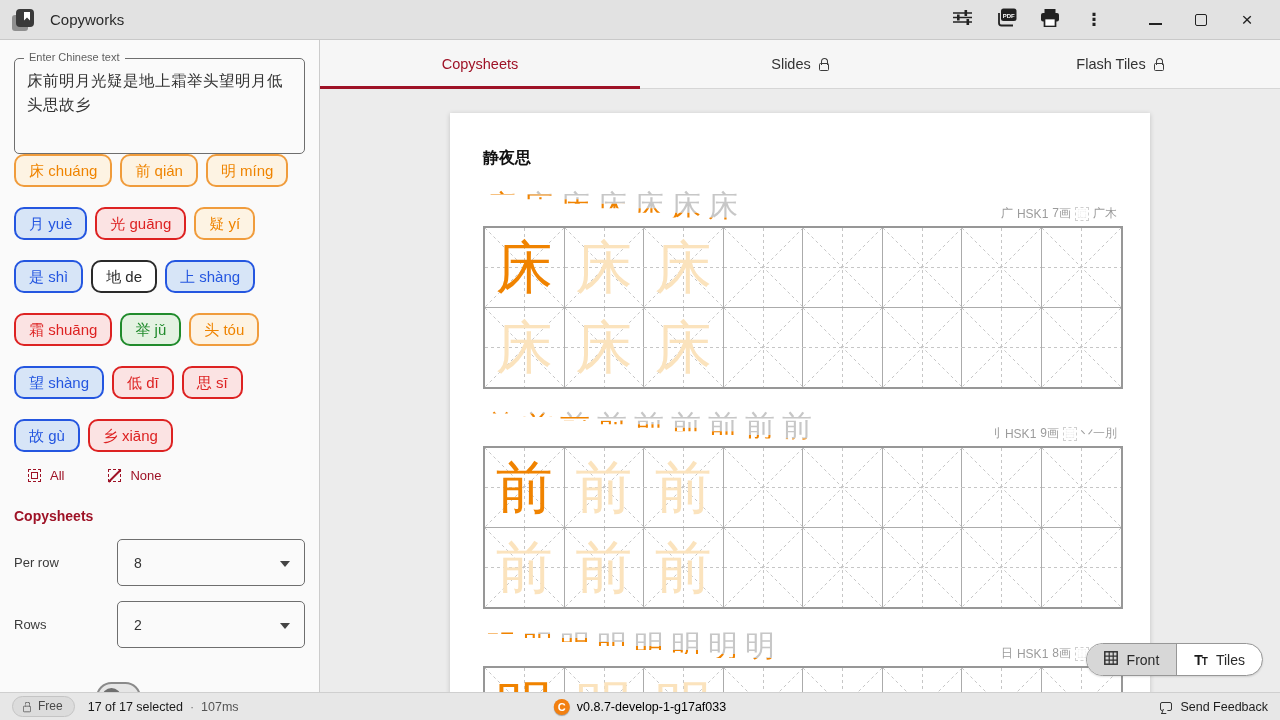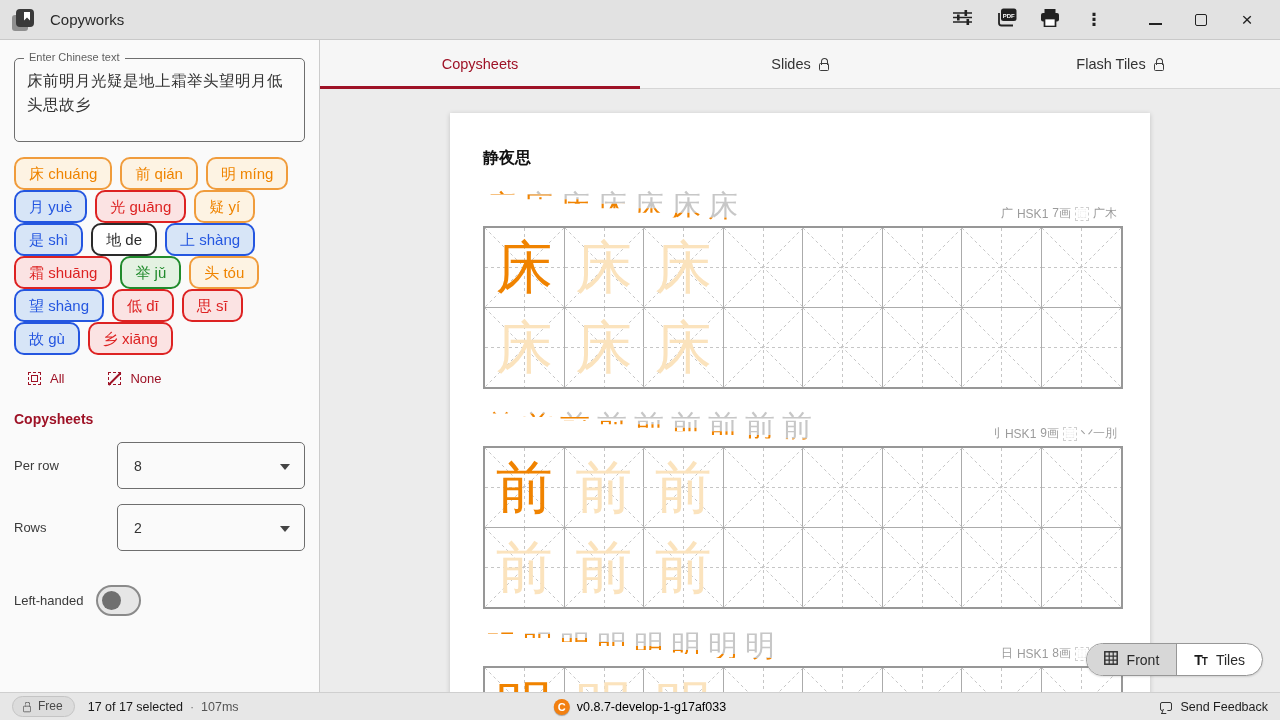--- a/index.html
+++ b/index.html
@@ -26,27 +26,27 @@
   .win-close-glyph { font-size:19px; color:#222; line-height:1;}
 
   
   .content { position:absolute; left:0; top:40px; width:1280px; height:652px; display:flex; }
   .sidebar { width:320px; height:100%; background:#fafafa; border-right:1px solid #cccccc;
     padding:14px; overflow:hidden; position:relative;}
   .rightcol { flex:1; display:flex; flex-direction:column; min-width:0;}
 
   
   .fieldset { position:relative; border:1px solid #6e6e6e; border-radius:5px;
-    padding:10px 12px; height:84px; margin-top:4px;}
+    padding:10px 12px; height:96px; margin-top:4px;}
   .fieldset .legend { position:absolute; top:-8px; left:9px; background:#fafafa;
     padding:0 5px; font-size:11px; color:#5f5f5f;}
   .fieldset .cn-text { font-size:15.5px; color:#333; line-height:1.55; letter-spacing:.5px;
     word-break:break-all; overflow:hidden; height:72px;}
 
-  .chips { margin-top:15px; display:flex; flex-wrap:wrap; gap:0 8px;}
+  .chips { display:flex; flex-wrap:wrap; gap:20px 8px;}
   .chip { border:2px solid; border-radius:10px; padding:4px 13px; font-size:15px;
     line-height:1.4; cursor:pointer; white-space:nowrap;}
   .chip.orange { color:#ef8400; border-color:#f09c3c; background:#fdf3e3;}
   .chip.blue   { color:#2456e0; border-color:#2456e0; background:#d7e5f7;}
   .chip.red    { color:#dd2222; border-color:#dd2222; background:#fbe3e3;}
   .chip.green  { color:#208b2c; border-color:#208b2c; background:#e4f2e2;}
   .chip.black  { color:#2a2a2a; border-color:#2a2a2a; background:#ffffff;}
 
   .allnone { margin-top:16px; display:flex; align-items:center; gap:44px; padding-left:14px;}
   .an-item { display:flex; align-items:center; gap:9px; color:#9e1226; font-size:13px; cursor:pointer;}

